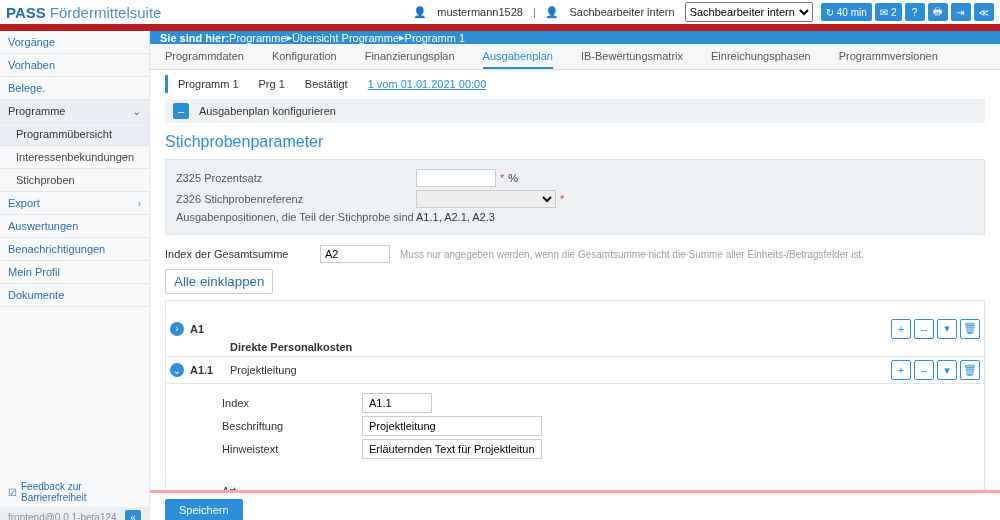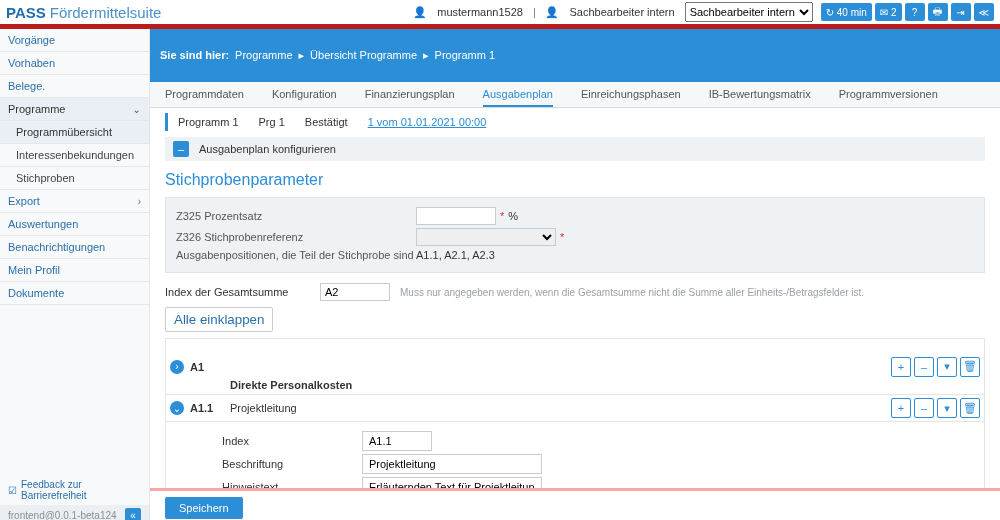--- a/index.html
+++ b/index.html
@@ -1,20 +1,20 @@
 <!DOCTYPE html>
 <html><head>
 <meta charset="utf-8">
 <style>
   * { box-sizing: border-box; font-family: "Segoe UI", Arial, sans-serif; }
   html, body { margin: 0; padding: 0; width: 1000px; height: 520px; overflow: hidden; font-size: 11px; color: #333; }
   a { color: #337ab7; text-decoration: none; }
 
   
-  .topbar { height: 24px; background: #fff; border-bottom: 5px solid #b91c1c; display: flex; align-items: center; padding: 12px 6px; }
+  .topbar { height: 24px; background: #fff; border-bottom: 7px solid #b91c1c; display: flex; align-items: center; padding: 12px 6px; }
   .brand { display: flex; align-items: baseline; gap: 4px; font-size: 15px; }
   .brand .pass { font-weight: bold; color: #1f6fae; }
   .brand .sub { color: #4a90c9; font-weight: 300; }
   .topbar .spacer { flex: 1; }
   .topbar .user-meta { display: flex; align-items: center; gap: 10px; color: #333; }
   .user-meta .sep { color: #777; }
   .role-select { font-size: 11px; height: 20px; }
   .top-icons { display: flex; gap: 3px; margin-left: 8px; }
   .icon-btn { background: #2b8ed6; color: #fff; border: none; height: 18px; min-width: 20px; padding: 0 5px; font-size: 10px; border-radius: 2px; display: inline-flex; align-items: center; justify-content: center; cursor: pointer; }
   .icon-btn.wide { }
@@ -26,21 +26,21 @@
   .sidenav .item { padding: 5px 8px; border-bottom: 1px solid #e3e7eb; color: #2b6faa; cursor: pointer; display: flex; justify-content: space-between; align-items: center; }
   .sidenav .item.sub { padding-left: 16px; color: #444; }
   .sidenav .item.active { background: #e9eff4; color: #333; }
   .sidenav .caret { font-size: 10px; color: #555; }
   .sidebar-footer { padding: 4px 8px; }
   .feedback { color: #2b6faa; font-size: 10px; display: flex; align-items: center; gap: 4px; }
   .frontend-ver { background: #eceff2; color: #898f95; font-size: 10px; padding: 3px 8px; display: flex; justify-content: space-between; align-items: center; }
   .collapse-toggle { background:#2b8ed6; color:#fff; width:16px; height:14px; border:none; border-radius:2px; font-size:10px; cursor:pointer; display:inline-flex; align-items:center; justify-content:center; }
 
   .content { flex: 1; display: flex; flex-direction: column; overflow: hidden; }
-  .bc-bar { background: #2b8ed6; color: #fff; font-size: 11px; padding: 20px 10px; display: flex; gap: 6px; }
+  .bc-bar { background: #2b8ed6; color: #fff; font-size: 11px; padding: 0 10px; display: flex; align-items: center; }
   .bc-bar .lbl { font-weight: 600; }
   .bc-bar a { color: #fff; }
 
   .tabs { background: #f5f7f8; border-bottom: 1px solid #d6dde2; padding: 0 15px; display: flex; gap: 28px; font-size: 11px; }
   .tab { padding: 6px 0 5px 0; color: #555; cursor: pointer; border-bottom: 2px solid transparent; }
   .tab.active { color: #2b8ed6; border-bottom-color: #2b8ed6; }
 
   .version-row { border-left: 3px solid #2b8ed6; margin: 5px 15px 0 15px; padding: 3px 10px; font-size: 11px; display: flex; gap: 20px; align-items:center; }
   .version-row .link { color: #2b8ed6; text-decoration: underline; }
 
@@ -179,22 +179,22 @@
       <a href="#">Übersicht Programme</a>
       <span>▸</span>
       <span>Programm 1</span>
     </div>
 
     <div class="tabs">
       <div class="tab">Programmdaten</div>
       <div class="tab">Konfiguration</div>
       <div class="tab">Finanzierungsplan</div>
       <div class="tab active">Ausgabenplan</div>
+      <div class="tab">IB-Bewertungsmatrix</div>
       <div class="tab">Einreichungsphasen</div>
-      <div class="tab">IB-Bewertungsmatrix</div>
       <div class="tab">Programmversionen</div>
     </div>
 
     <div class="version-row">
       <span>Programm 1</span>
       <span>Prg 1</span>
       <span>Bestätigt</span>
       <a href="#" class="link">1 vom 01.01.2021 00:00</a>
     </div>
 

